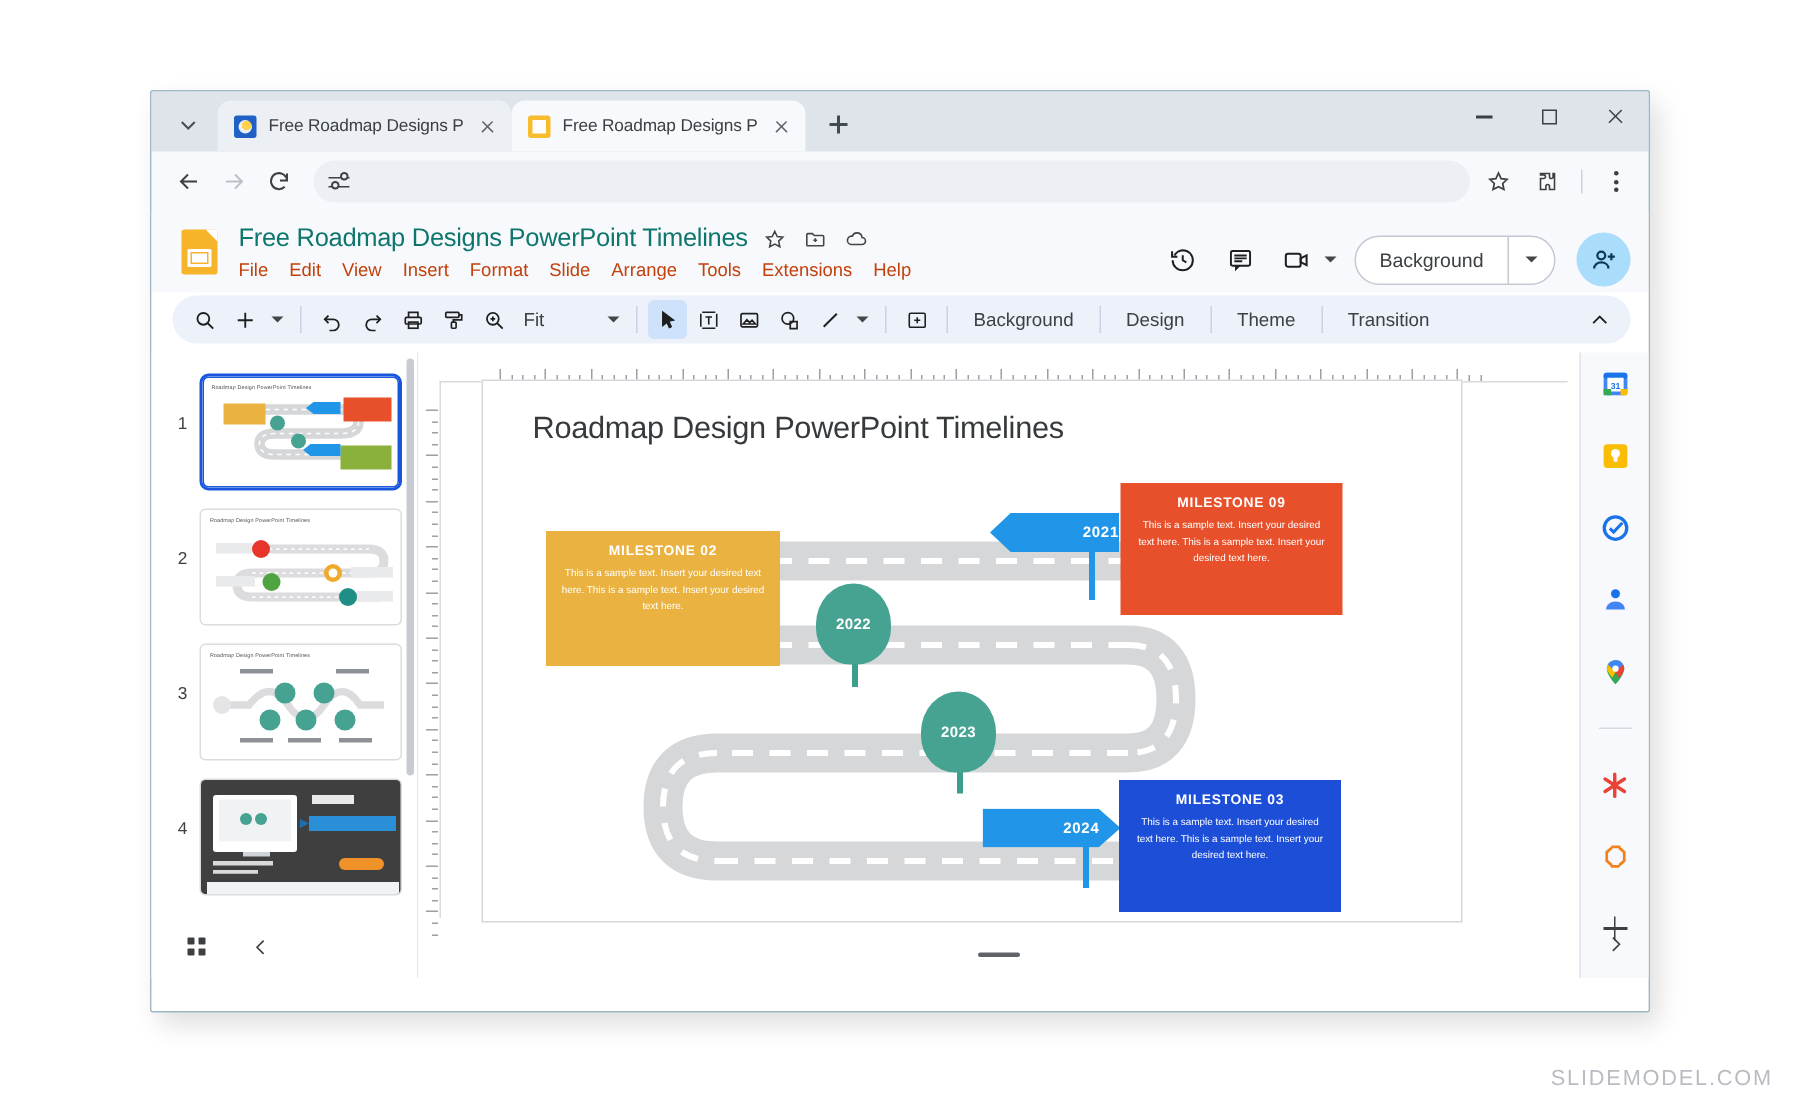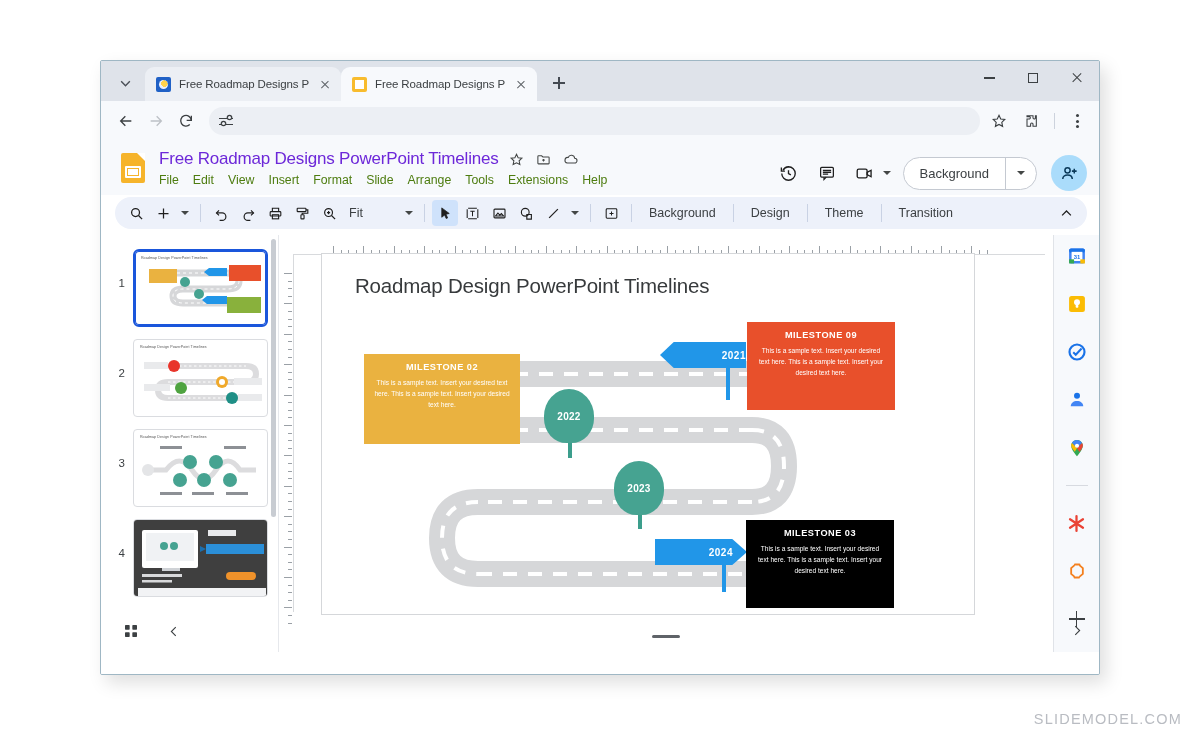--- a/index.html
+++ b/index.html
@@ -98,23 +98,23 @@
   .app { position:relative; height: 535px; background:#fff; }
 
   .docshead { height: 54px; background:#f7f9fc; display:flex; padding: 6px 12px 0 14px; }
   .docslogo { width: 28px; height: 36px; margin: 6px 12px 0 4px; position:relative;}
   .docslogo .pg{position:absolute;left:2px;top:0;width:24px;height:30px;background:#f6b42b;border-radius:2px;}
   .docslogo .pg::after{content:"";position:absolute;right:0;top:0;border-width:0 8px 8px 0;border-style:solid;border-color:transparent #fff transparent transparent;}
   .docslogo .bar{position:absolute;left:6px;top:13px;width:16px;height:12px;background:#fff;border-radius:1px;}
   .docslogo .bar::after{content:"";position:absolute;left:2px;top:2px;right:2px;bottom:2px;border:1.5px solid #f6b42b;}
   .titleblock{flex:1 1 auto; padding-top:2px;}
   .titlerow{display:flex;align-items:center;gap:9px;}
-  .doctitle{font-size:17px;color:#6d28d9;letter-spacing:-.2px;}
+  .doctitle{font-size:17px;color:#0f766e;letter-spacing:-.2px;}
   .titlerow .mini{width:18px;height:18px;display:flex;align-items:center;justify-content:center;color:#444746;}
-  .menurow{display:flex;gap:14px;margin-top:4px;font-size:12.3px;color:#4d7c0f;}
+  .menurow{display:flex;gap:14px;margin-top:4px;font-size:12.3px;color:#c2410c;}
   .menurow span{cursor:default;}
   .headright{display:flex;align-items:center;gap:4px;padding-top:4px;}
   .hricon{width:34px;height:34px;display:flex;align-items:center;justify-content:center;color:#1f1f1f;border-radius:50%;}
   .camwrap{display:flex;align-items:center;gap:1px;}
   .caret-sm{width:0;height:0;border-left:4px solid transparent;border-right:4px solid transparent;border-top:4.5px solid #444746;}
   .slideshow{
     height: 33px; display:flex; align-items:center; border:1px solid #c4c9d1;
     border-radius: 17px; margin-left: 8px; overflow:hidden; background:#fff;
   }
   .slideshow .lbl{padding:0 16px;font-size:13px;color:#3c4043;}
@@ -194,21 +194,21 @@
   
   .slidetitle{ position:absolute; left:33px; top:20px; font-size:20.5px; color:#373a3c;
     letter-spacing:-.2px; font-family:"Liberation Sans", sans-serif; }
 
   .road{ position:absolute; left:0; top:0; width:654px; height:362px; }
   .mbox{ position:absolute; padding:8px 10px 10px; text-align:center; color:#fff; }
   .mbox .mh{ font-size:9.2px; font-weight:bold; letter-spacing:.5px; margin-bottom:6px; }
   .mbox .mp{ font-size:6.6px; line-height:1.65; }
   .m01{ background:#e8502b; }
   .m02{ background:#eab240; }
-  .m03{ background:#000000; }
+  .m03{ background:#1d4ed8; }
 
   .yrsign{ position:absolute; color:#fff; font-size:10px; font-weight:bold; letter-spacing:.5px;
            display:flex; align-items:center; justify-content:flex-end; }
   .pole{ position:absolute; background:#2196e8; width:4px; }
   .pinpole{ position:absolute; background:#3c9e8c; width:3.5px; }
   .pin{ position:absolute; border-radius:50%; background:#46a391; color:#fff;
         font-size:10px; font-weight:bold; display:flex; align-items:center; justify-content:center;
         letter-spacing:.3px;}
 
   .smlogo{ position:absolute; right:18px; bottom:16px; font-size:14.5px; color:#b9bcc2; letter-spacing:1.2px;}

